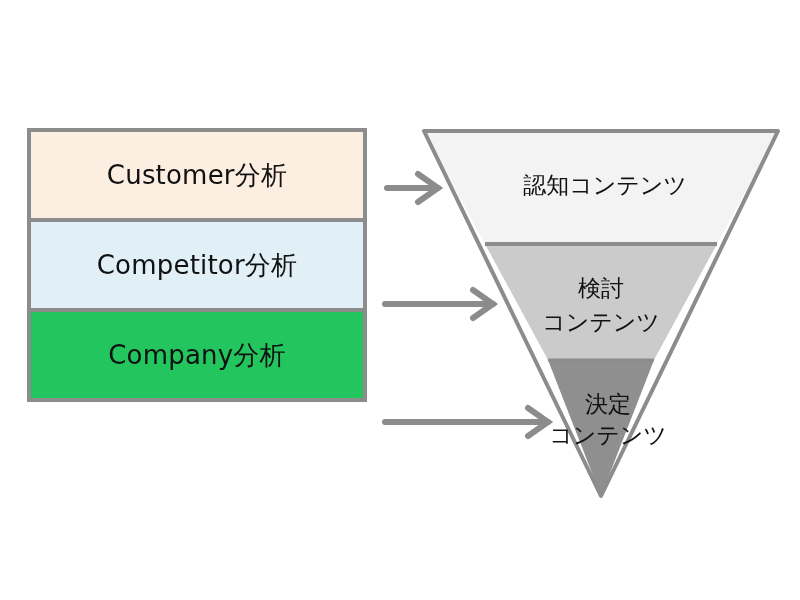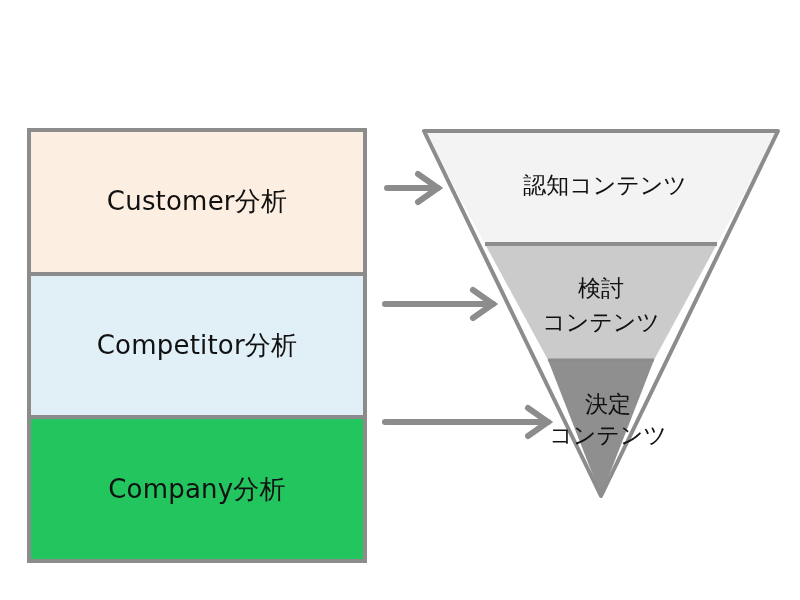--- a/index.html
+++ b/index.html
@@ -1,18 +1,18 @@
 <!DOCTYPE html>
 <html><head>
 <meta charset="utf-8">
 <style>
   html, body { margin: 0; padding: 0; background: #ffffff; }
   body { width: 800px; height: 600px; position: relative; overflow: hidden;
          font-family: "DejaVu Sans", "Liberation Sans", sans-serif; color: #111; }
-  .stack { position: absolute; left: 27px; top: 128px; width: 340px; height: 435px;
+  .stack { position: absolute; left: 27px; top: 128px; width: 340px; height: 274px;
            box-sizing: border-box; border: 4px solid #8c8c8c; background: #8c8c8c;
            display: flex; flex-direction: column; gap: 4px; }
   .box { flex: 1; display: flex; align-items: center; justify-content: center;
          font-size: 26px; letter-spacing: 0.2px; }
   .box.customer { background: #fdeee2; }
   .box.competitor { background: #e0f0f6; }
   .box.company { background: #22c55e; }
   svg.diagram { position: absolute; left: 0; top: 0; }
   .ftext { font-size: 23px; fill: #111; font-family: "DejaVu Sans", "Liberation Sans", sans-serif; }
 </style>

